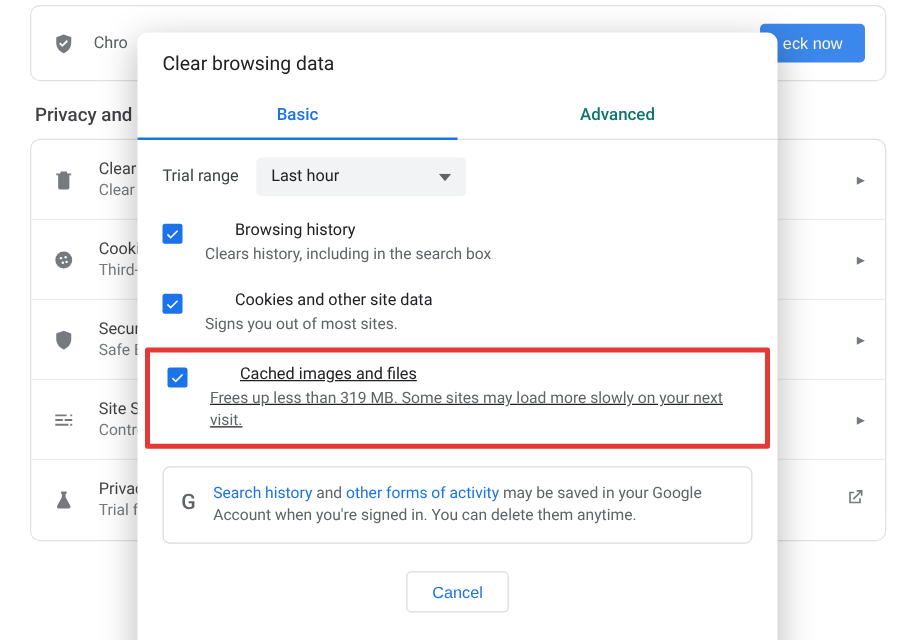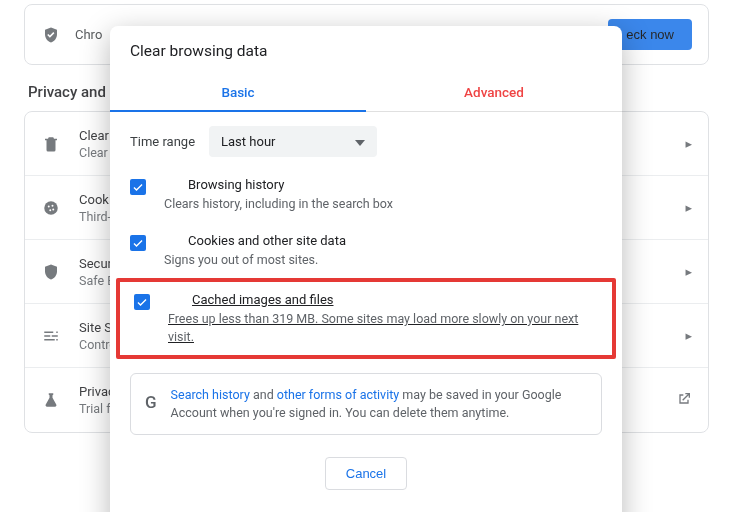--- a/index.html
+++ b/index.html
@@ -18,21 +18,21 @@
       border: 1px solid #dadce0;
       border-radius: 8px;
       padding: 14px 16px;
       display: flex;
       align-items: center;
       gap: 14px;
     }
     .top-card .t-text { flex: 1; color: #3c4043; }
     .check-now-btn {
       background: #1a73e8;
-      color: #000000;
+      color: #fef9c3;
       border: none;
       border-radius: 4px;
       padding: 8px 18px;
       font-size: 13px;
       font-weight: 500;
     }
     .section-title {
       margin: 12px 28px 10px;
       font-size: 15px;
       font-weight: 500;
@@ -88,21 +88,21 @@
     .tab-bar {
       display: flex;
       border-bottom: 1px solid #e0e0e0;
     }
     .tab {
       flex: 1;
       text-align: center;
       padding: 10px 0 11px;
       font-size: 13.5px;
       font-weight: 500;
-      color: #ef4444;
+      color: #0f766e;
       cursor: pointer;
       position: relative;
     }
     .tab.active {
       color: #1a73e8;
     }
     .tab.active::after {
       content: '';
       position: absolute;
       left: 0; right: 0; bottom: -1px;
@@ -297,21 +297,21 @@
 
 <div class="dialog">
   <div class="dlg-title">Clear browsing data</div>
 
   <div class="tab-bar">
     <div class="tab active">Basic</div>
     <div class="tab">Advanced</div>
   </div>
 
   <div class="range-row">
-    <span class="range-label">Time range</span>
+    <span class="range-label">Trial range</span>
     <div class="range-select">
       <span>Last hour</span>
       <span>
         <svg width="10" height="6" viewBox="0 0 10 6">
             <path fill="#5f6368" d="M0 0l5 6 5-6z"></path>
           </svg>
       </span>
     </div>
   </div>
 

